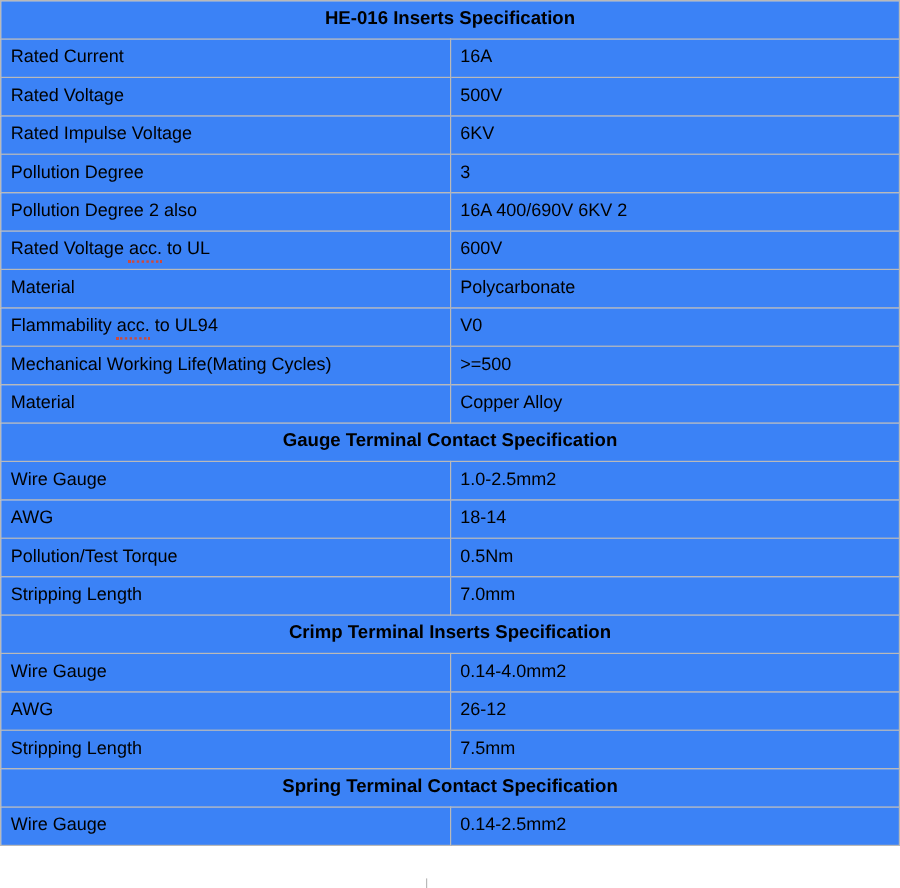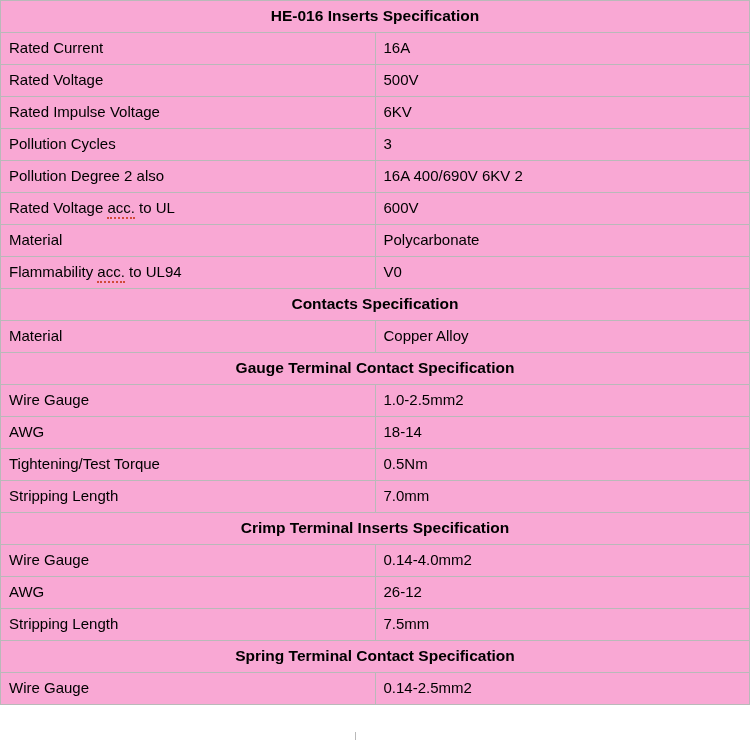--- a/index.html
+++ b/index.html
@@ -25,21 +25,21 @@
     border-collapse: collapse;
     table-layout: fixed;
     font-size: 15px;
   }
   table.spec-table td {
     border: 1px solid #b9b9b9;
     padding: 5px 8px 6px 8px;
     vertical-align: middle;
     line-height: 1.15;
     height: 20px;
-    background: #f9a8d4;
+    background: #3b82f6;
   }
   td.label-cell {
     width: 355px;
   }
   td.value-cell {
     width: 393px;
   }
   tr.section-row td {
     text-align: center;
     font-weight: bold;
@@ -84,59 +84,60 @@
         </tr>
         <tr>
           <td class="label-cell">Rated Voltage</td>
           <td class="value-cell">500V</td>
         </tr>
         <tr>
           <td class="label-cell">Rated Impulse Voltage</td>
           <td class="value-cell">6KV</td>
         </tr>
         <tr>
-          <td class="label-cell">Pollution Cycles</td>
+          <td class="label-cell">Pollution Degree</td>
           <td class="value-cell">3</td>
         </tr>
         <tr>
           <td class="label-cell">Pollution Degree 2 also</td>
           <td class="value-cell">16A 400/690V 6KV 2</td>
         </tr>
         <tr>
           <td class="label-cell">Rated Voltage <span class="spellerr">acc.</span> to UL</td>
           <td class="value-cell">600V</td>
         </tr>
         <tr>
           <td class="label-cell">Material</td>
           <td class="value-cell">Polycarbonate</td>
         </tr>
         <tr>
           <td class="label-cell">Flammability <span class="spellerr">acc.</span> to UL94</td>
           <td class="value-cell">V0</td>
         </tr>
-        <tr class="section-row">
-          <td colspan="2">Contacts Specification</td>
+        <tr>
+          <td class="label-cell">Mechanical Working Life(Mating Cycles)</td>
+          <td class="value-cell">&gt;=500</td>
         </tr>
         <tr>
           <td class="label-cell">Material</td>
           <td class="value-cell">Copper Alloy</td>
         </tr>
         <tr class="section-row">
           <td colspan="2">Gauge Terminal Contact Specification</td>
         </tr>
         <tr>
           <td class="label-cell">Wire Gauge</td>
           <td class="value-cell">1.0-2.5mm2</td>
         </tr>
         <tr>
           <td class="label-cell">AWG</td>
           <td class="value-cell">18-14</td>
         </tr>
         <tr>
-          <td class="label-cell">Tightening/Test Torque</td>
+          <td class="label-cell">Pollution/Test Torque</td>
           <td class="value-cell">0.5Nm</td>
         </tr>
         <tr>
           <td class="label-cell">Stripping Length</td>
           <td class="value-cell">7.0mm</td>
         </tr>
         <tr class="section-row">
           <td colspan="2">Crimp Terminal Inserts Specification</td>
         </tr>
         <tr>

